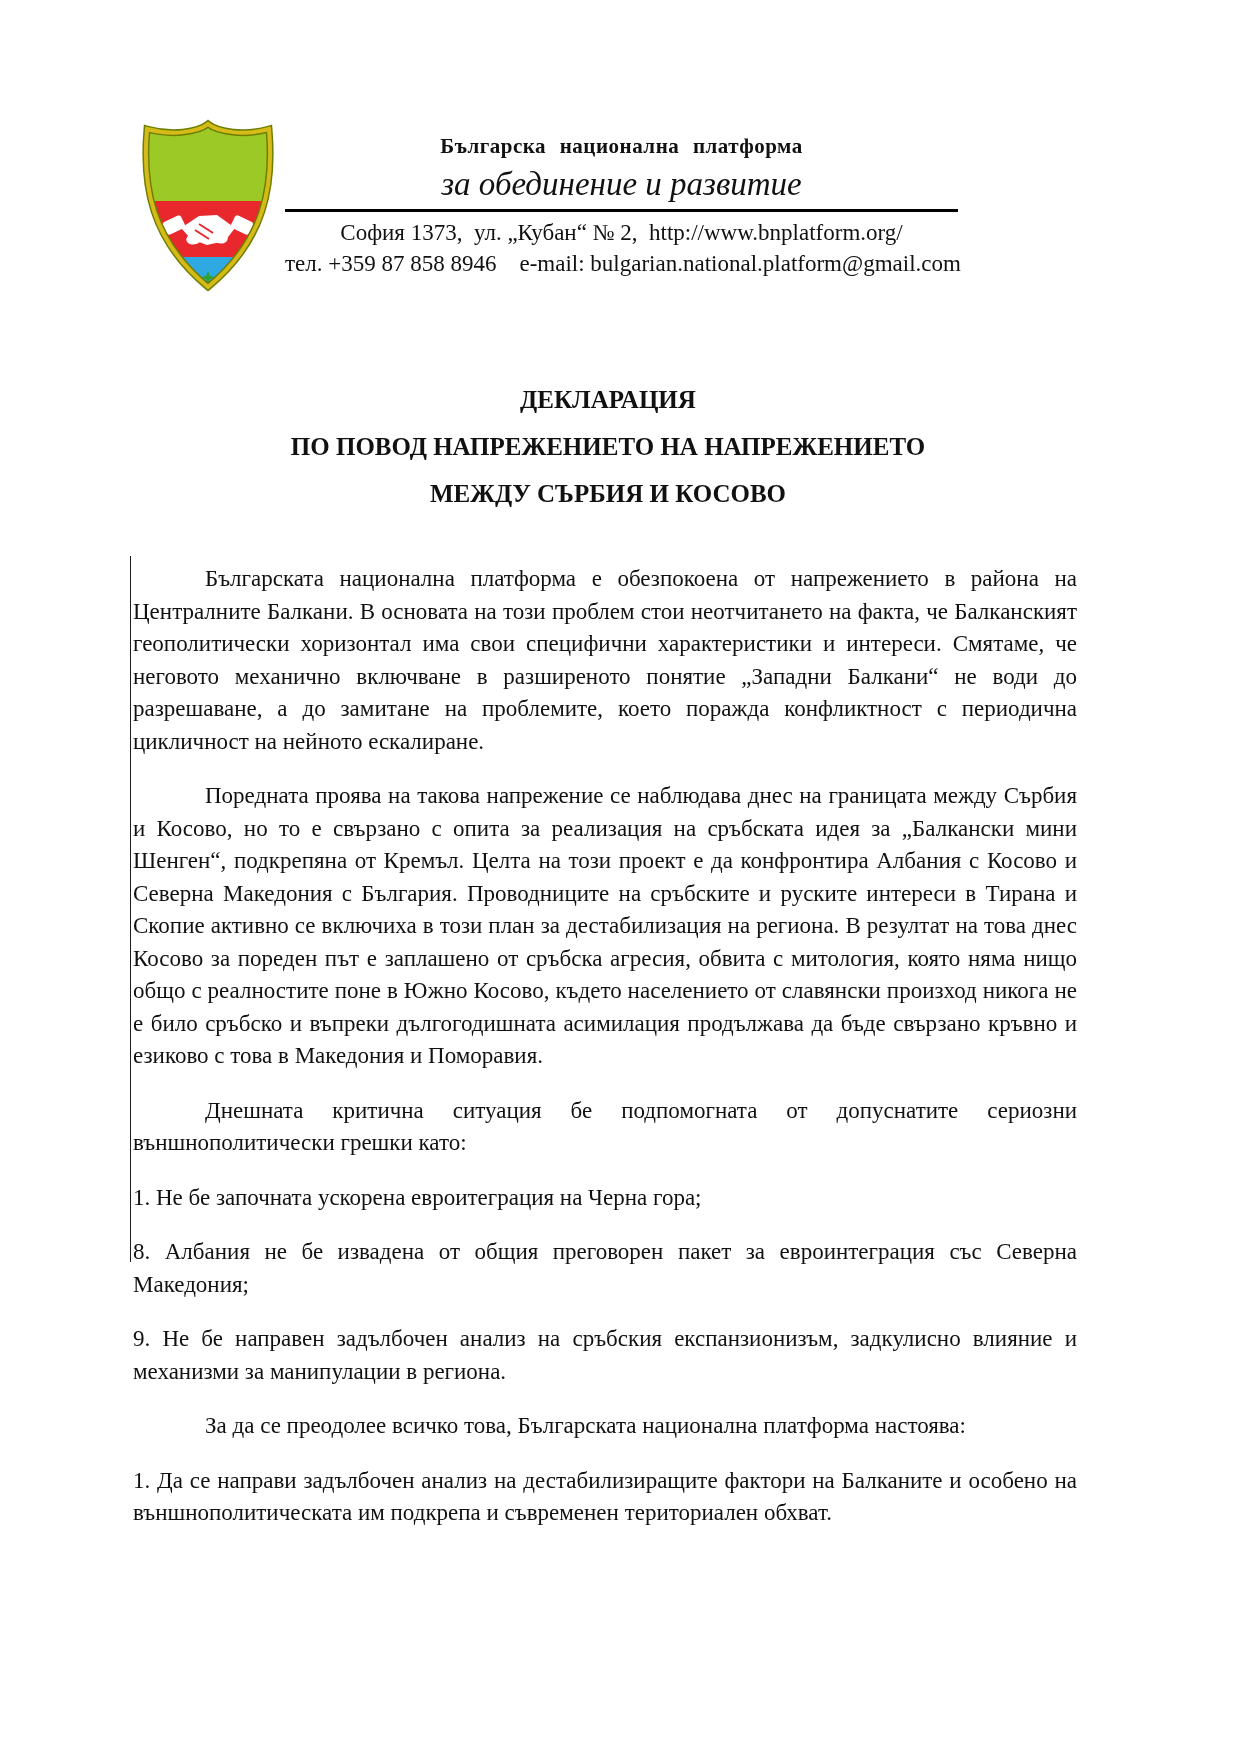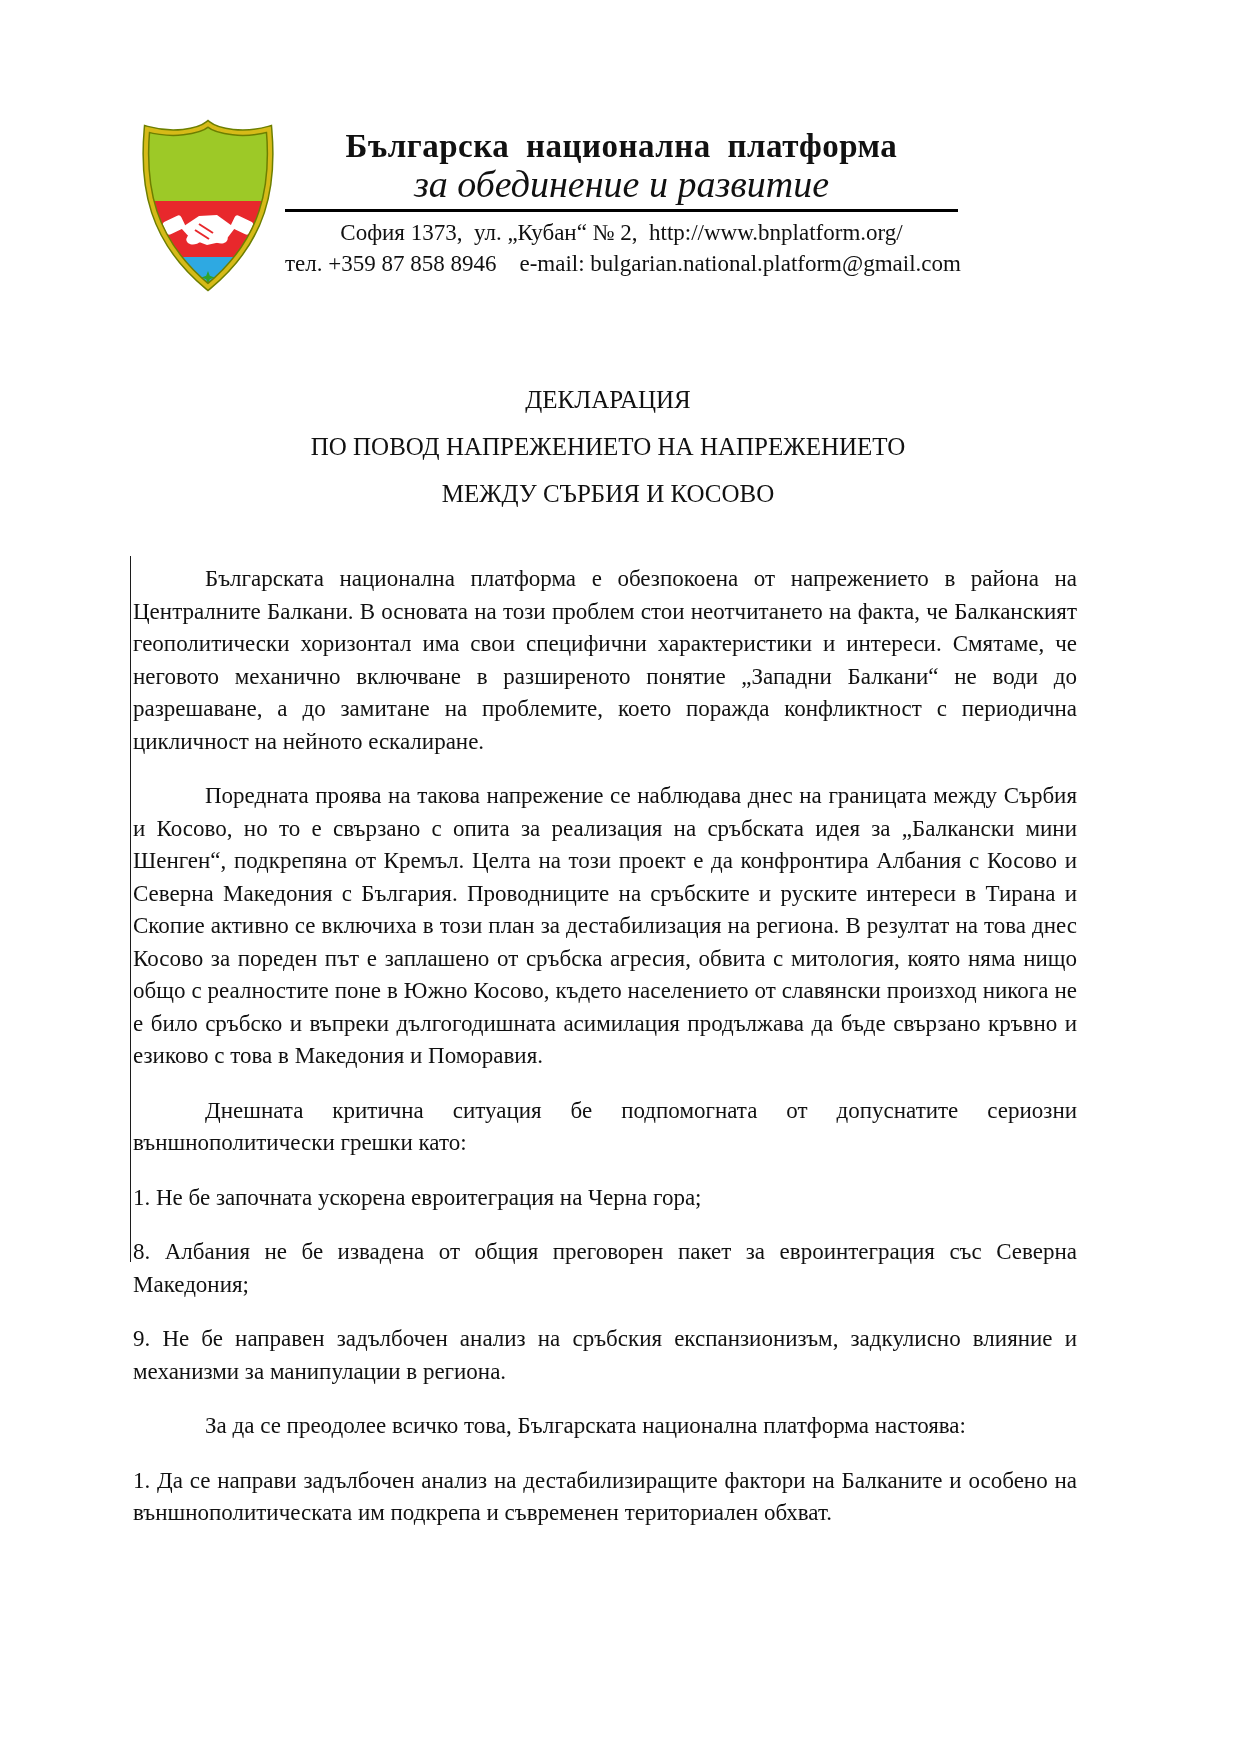--- a/index.html
+++ b/index.html
@@ -12,32 +12,32 @@
     overflow:hidden;
     margin:0 auto;
   }
   
   .logo{position:absolute;left:137px;top:118px;width:142px;height:175px;}
   .head-text{
     position:absolute;left:285px;top:126px;width:673px;
     text-align:center;
   }
   .org-name{
-    font-weight:bold;font-size:33px;line-height:40px;
+    font-weight:bold;font-size:21px;line-height:40px;
     word-spacing:8px;letter-spacing:0.5px;white-space:nowrap;
   }
   .tagline{
-    font-style:italic;font-size:38px;line-height:36px;
+    font-style:italic;font-size:33px;line-height:36px;
   }
   .rule{height:3px;background:#000;margin:7px 0 5px 0;}
   .addr{font-size:23px;line-height:31px;white-space:pre;}
   
   .doc-title{
     position:absolute;left:133px;top:383px;width:950px;
-    text-align:center;font-weight:normal;font-size:25px;
+    text-align:center;font-weight:bold;font-size:25px;
   }
   .doc-title .t-line{line-height:33px;margin:0 0 14px 0;}
   
   .content{
     position:absolute;left:133px;top:563px;width:950px;
     font-size:23px;line-height:32.5px;
     text-align:justify;
   }
   .content p{margin:0 6px 22px 0;}
   .content p.indent{text-indent:72px;}

